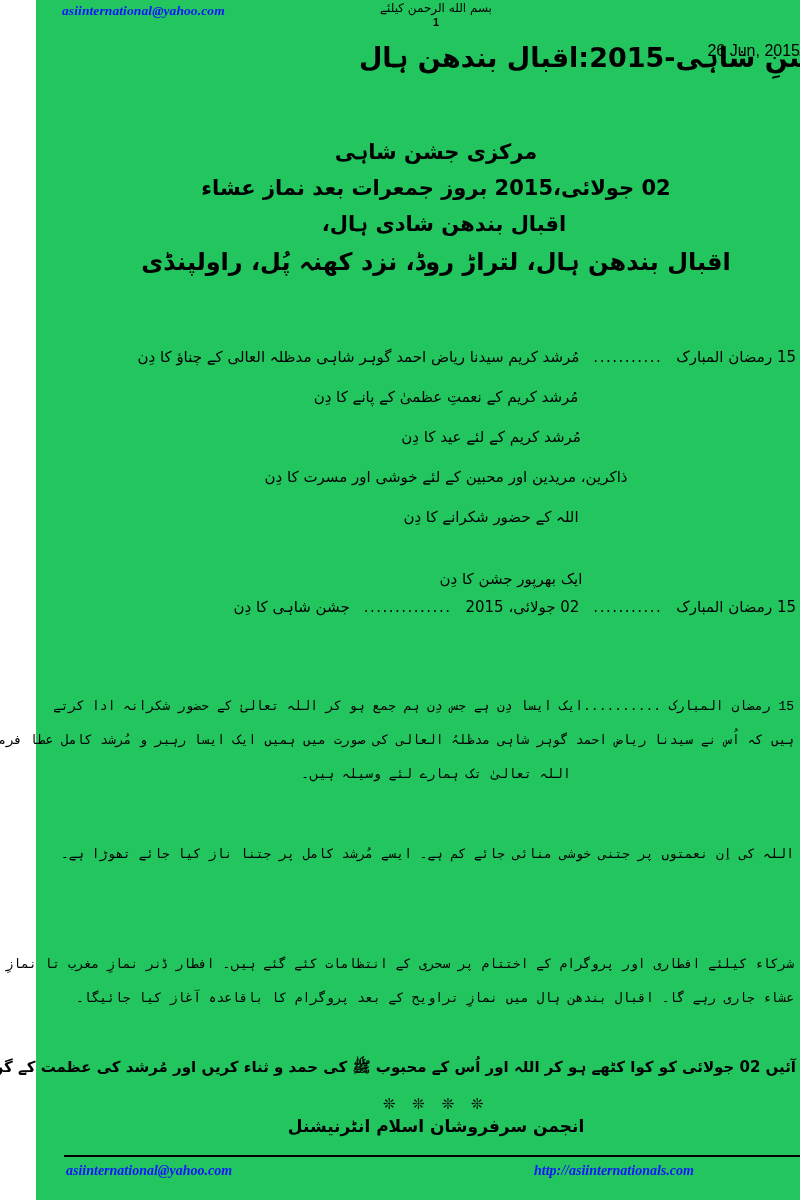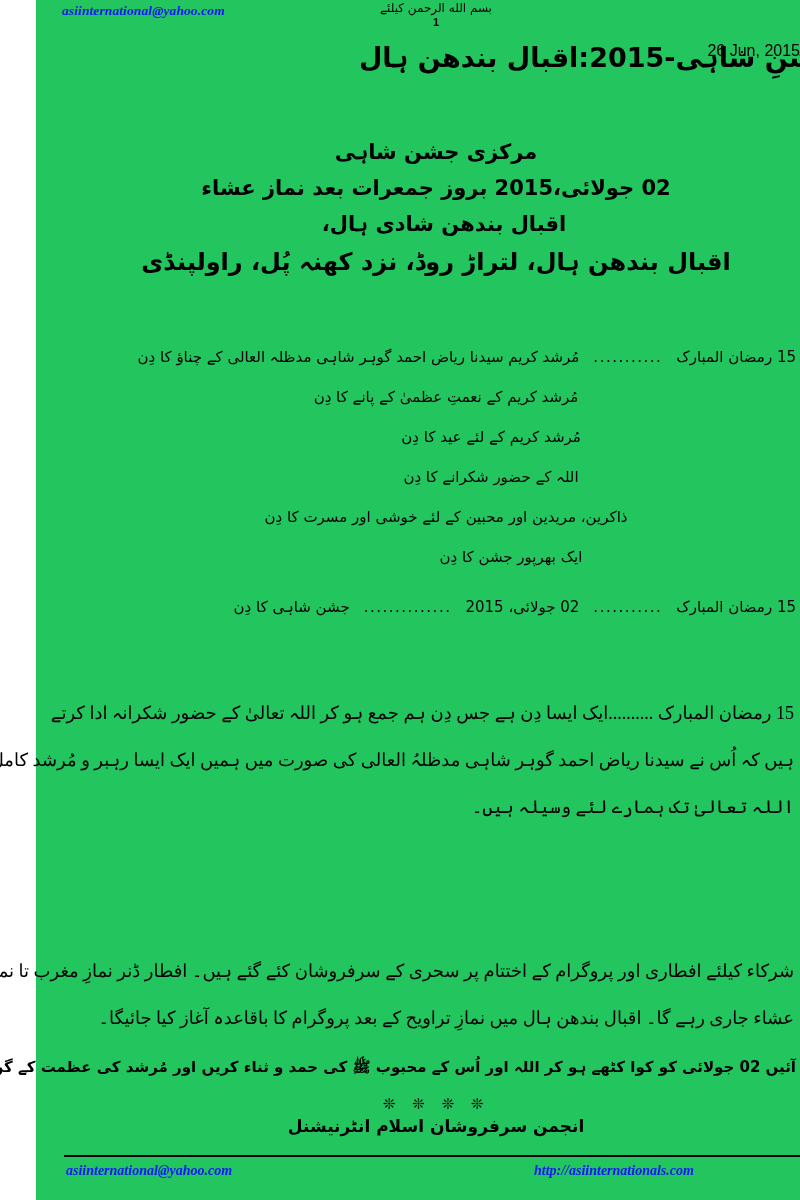--- a/index.html
+++ b/index.html
@@ -133,30 +133,30 @@
   .leader {
     letter-spacing: 1.5px;
     padding: 0 14px;
     font-size: 15px;
   }
   .day-text {
     font-size: 15px;
     white-space: nowrap;
   }
   .day-row.short2 { justify-content: center; padding-left: 110px; }
-  .day-row.short3 { justify-content: center; padding-left: 150px; }
+  .day-row.short3 { justify-content: center; padding-left: 150px; align-items: flex-end; }
   .day-row.medium { justify-content: center; padding-left: 20px; }
 
   
   .para {
     position: absolute;
     direction: rtl;
     text-align: justify;
-    font-family: Liberation Serif, serif;
-    font-size: 18px;
+    font-family: Liberation Mono, monospace;
+    font-size: 13px;
     color: #000;
     line-height: 2.6;
   }
   #para-1 { left: 42px; top: 690px; width: 716px; }
   #para-2 { left: 42px; top: 838px; width: 716px; text-align: center;}
   #para-3 { left: 42px; top: 948px; width: 716px; }
 
   .para .pl { display: block; white-space: nowrap; }
 
   
@@ -252,50 +252,53 @@
     </div>
 
     <div class="day-row medium">
       <span class="day-text">مُرشد کریم کے نعمتِ عظمیٰ کے پانے کا دِن</span>
     </div>
 
     <div class="day-row short2">
       <span class="day-text">مُرشد کریم کے لئے عید کا دِن</span>
     </div>
 
+    <div class="day-row medium">
+      <span class="day-text">ذاکرین، مریدین اور محبین کے لئے خوشی اور مسرت کا دِن</span>
+    </div>
+
     <div class="day-row short2">
       <span class="day-text">اللہ کے حضور شکرانے کا دِن</span>
-    </div>
-
-    <div class="day-row medium">
-      <span class="day-text">ذاکرین، مریدین اور محبین کے لئے خوشی اور مسرت کا دِن</span>
     </div>
 
     <div class="day-row short3">
       <span class="day-text">ایک بھرپور جشن کا دِن</span>
     </div>
 
     <div class="day-row" style="margin-top:10px;">
       <span class="day-label">15 رمضان المبارک</span>
       <span class="leader">...........</span>
       <span class="day-text">02 جولائی، 2015</span>
       <span class="leader">..............</span>
       <span class="day-text">جشن شاہی کا دِن</span>
     </div>
   </div>
 
   <div class="para" id="para-1">
     <span class="pl">15 رمضان المبارک  ..........ایک ایسا دِن ہے جس دِن ہم جمع ہو کر اللہ تعالیٰ کے حضور شکرانہ ادا کرتے</span>
     <span class="pl">ہیں کہ اُس نے سیدنا ریاض احمد گوہر شاہی مدظلہُ العالی کی صورت میں ہمیں ایک ایسا رہبر  و  مُرشد کامل عطا فرمایا جو</span>
-    <span class="pl" style="text-align:right;">اللہ تعالیٰ تک ہمارے لئے وسیلہ ہیں۔</span>
-  </div>
-
+    <span class="pl" style="text-align:center;">اللہ تعالیٰ تک ہمارے لئے وسیلہ ہیں۔</span>
+  </div>
+
+  <div class="para" id="para-2">
+    <span class="pl">اللہ کی اِن نعمتوں پر جتنی خوشی منائی جائے کم ہے۔ ایسے مُرشد کامل پر جتنا ناز کیا جائے تھوڑا ہے۔</span>
+  </div>
 
   <div class="para" id="para-3">
-    <span class="pl">شرکاء کیلئے افطاری اور پروگرام کے اختتام پر سحری کے سرفروشان کئے گئے ہیں۔ افطار ڈنر نمازِ مغرب تا نمازِ</span>
+    <span class="pl">شرکاء کیلئے افطاری اور پروگرام کے اختتام پر سحری کے انتظامات کئے گئے ہیں۔ افطار ڈنر نمازِ مغرب تا نمازِ</span>
     <span class="pl">عشاء جاری رہے گا۔ اقبال بندھن ہال میں نمازِ تراویح کے بعد پروگرام کا باقاعدہ آغاز کیا جائیگا۔</span>
   </div>
 
   <div class="closing">آئیں 02 جولائی کو کوا کٹھے ہو کر اللہ اور اُس کے محبوب ﷺ کی حمد و ثناء کریں اور مُرشد کی عظمت کے گن گائیں۔</div>
 
   <div class="ornaments">❊ ❊ ❊ ❊</div>
 
   <div class="org-name">انجمن سرفروشان اسلام انٹرنیشنل</div>
 
   <div class="footer-rule"></div>

